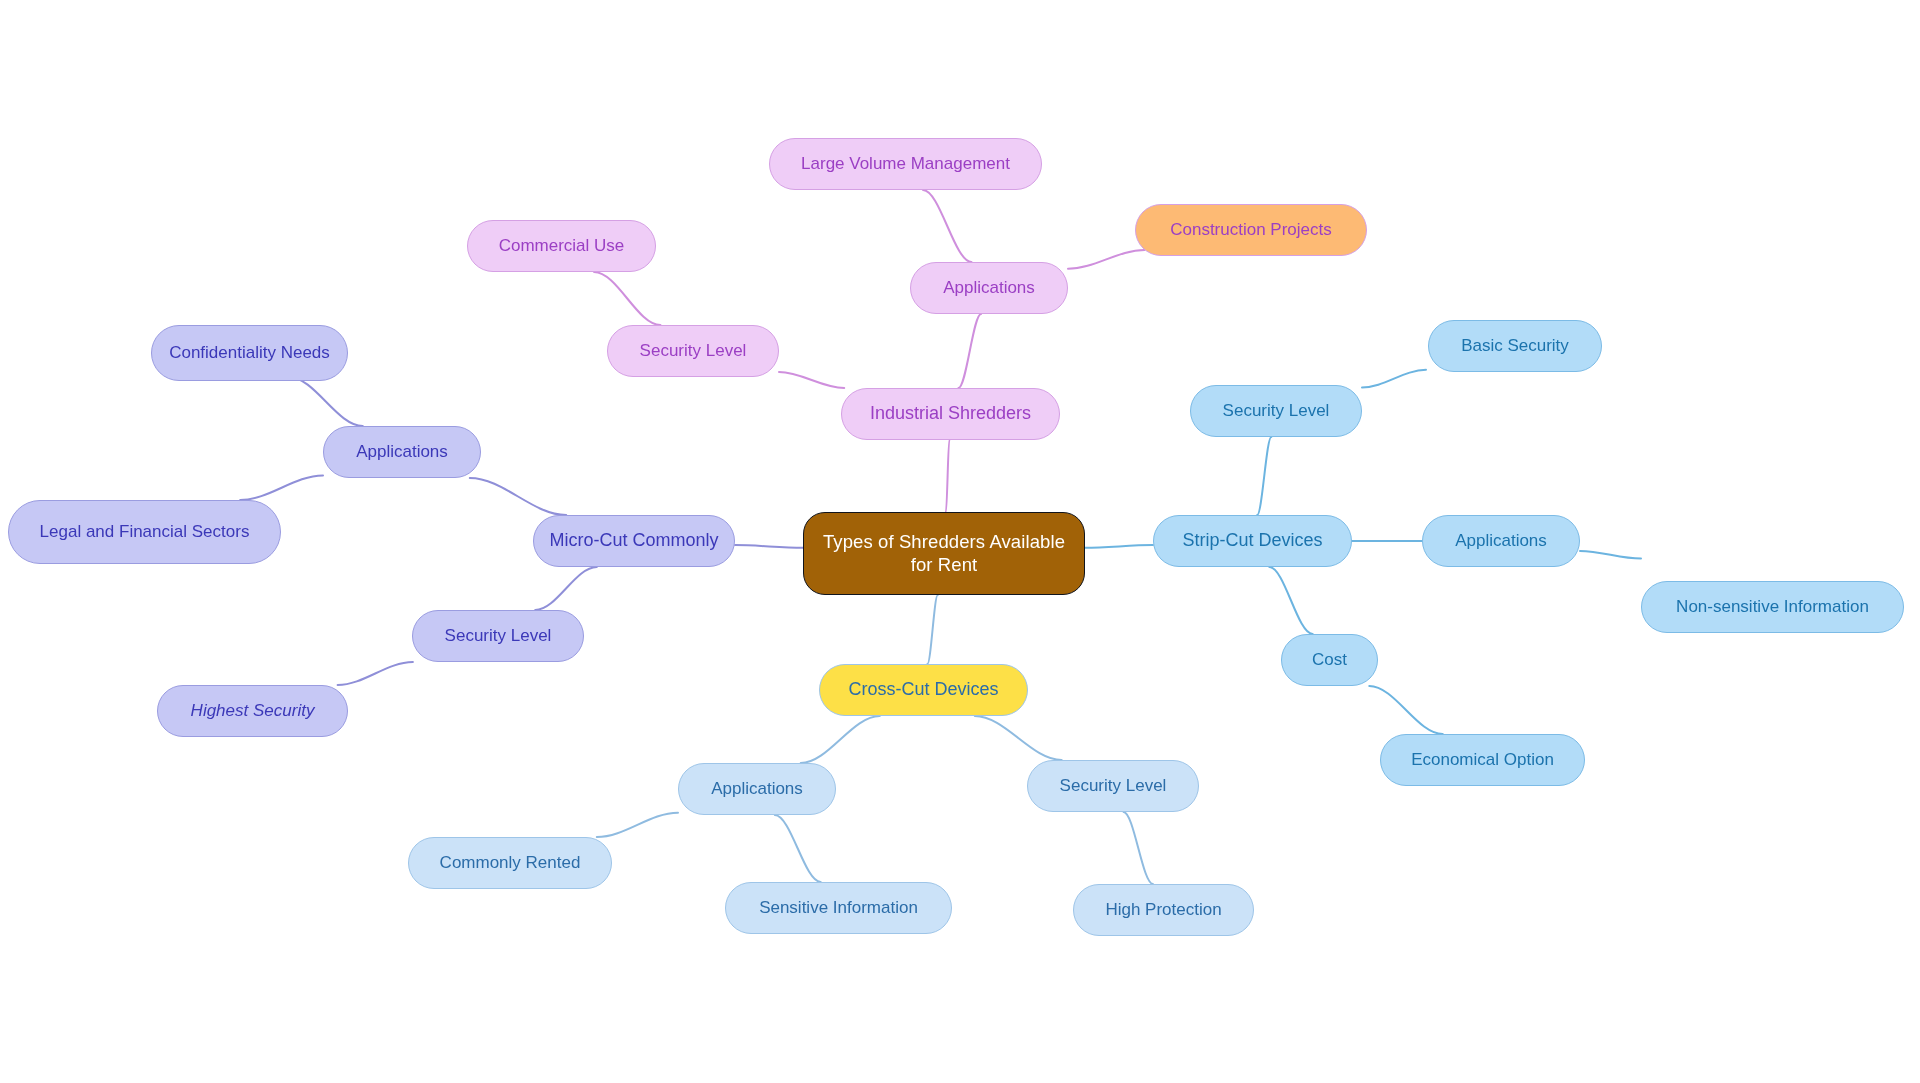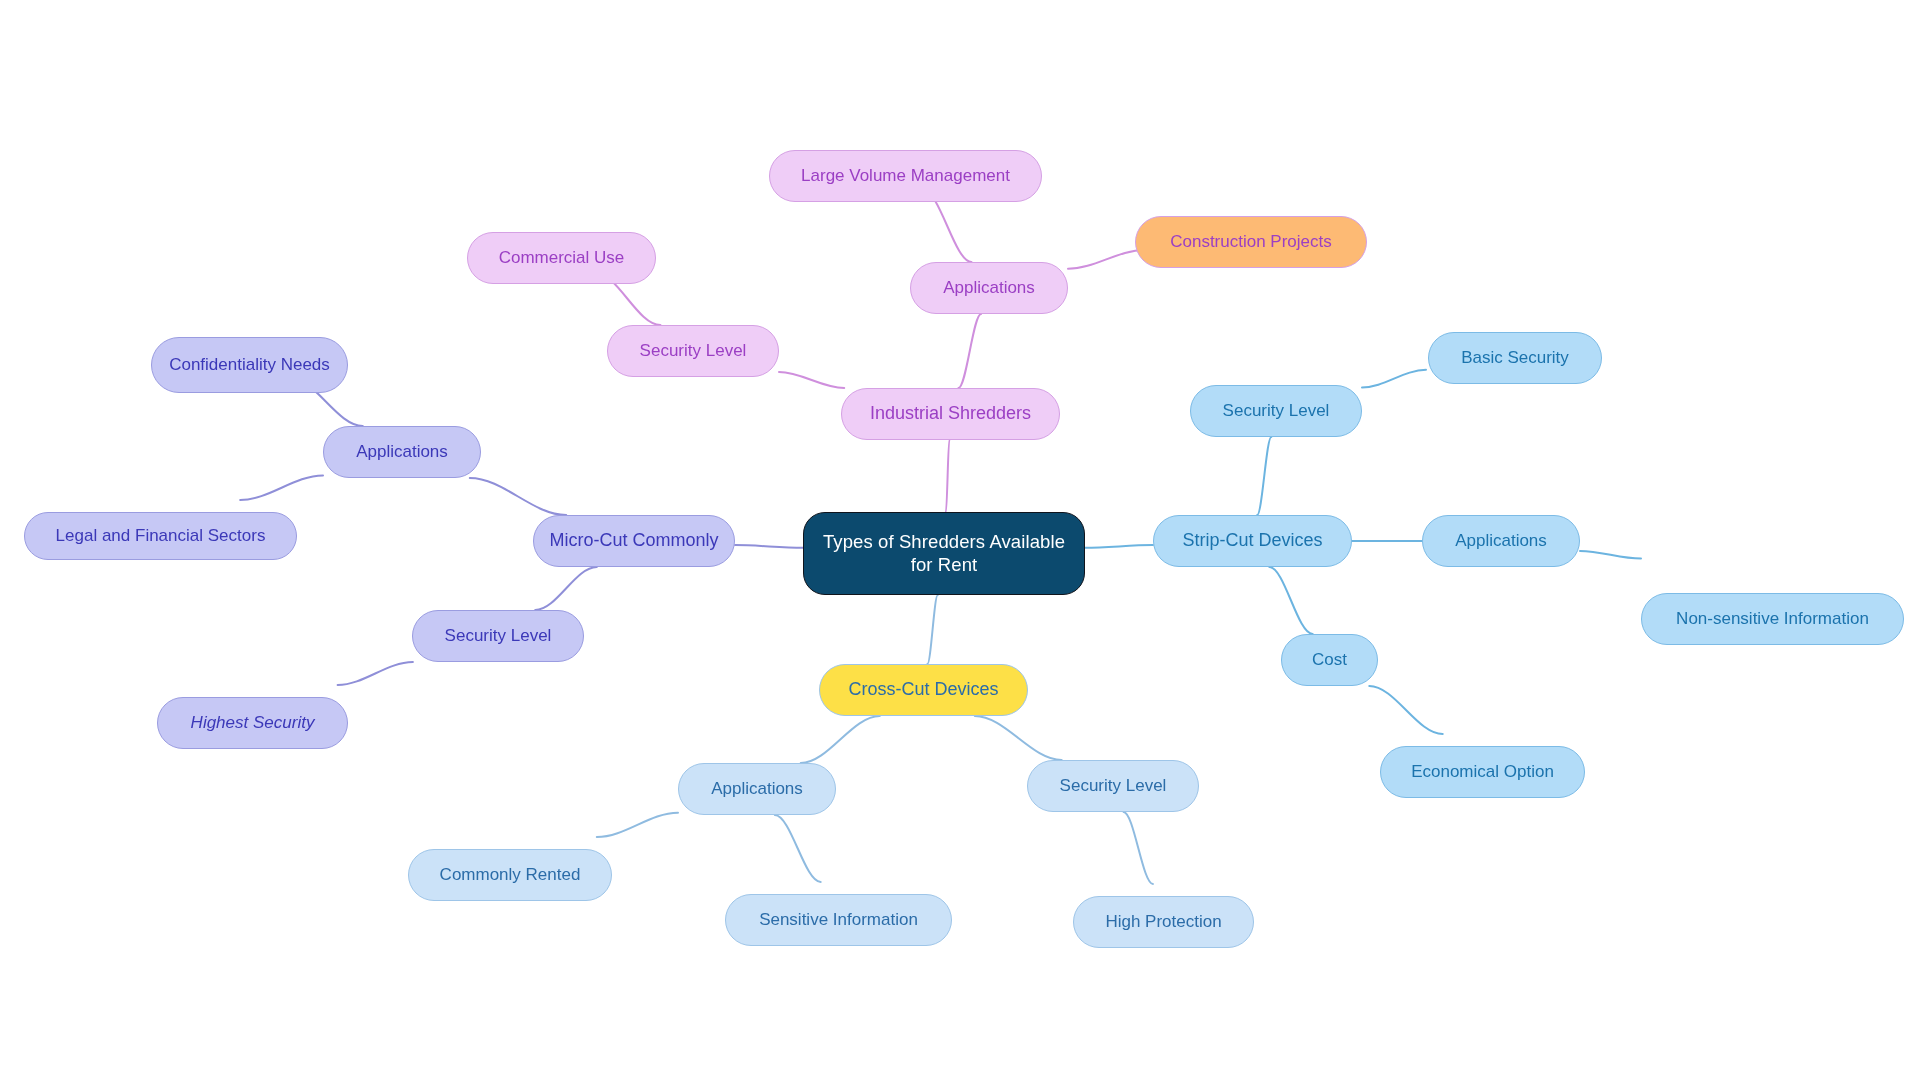--- a/index.html
+++ b/index.html
@@ -32,29 +32,29 @@
     text-align: center;
     border-radius: 999px;
     border-style: solid;
     border-width: 1px;
     line-height: 1.22;
     white-space: pre-line;
     z-index: 2;
   }
   .node.root {
     border-radius: 22px;
-    background: #0c4a6e;
+    background: #a16207;
     border-color: #10141c;
     color: #ffffff;
     font-size: 18.5px;
     letter-spacing: 0.1px;
   }
   .node.lvl1 { font-size: 18px; }
   .node.lvl2 { font-size: 17px; }
-  .node.lvl3 { font-size: 17px; margin-top: 12px; }
+  .node.lvl3 { font-size: 17px; }
 </style>
 </head>
 <body>
 
 <div id="canvas">
   <svg id="edges" viewBox="0 0 1920 1083" preserveAspectRatio="none">
       <path d="M 803 547.8145161290323 C 779.2 547.8145161290323 758.8 545.0725806451613 735 545.0725806451613" fill="none" stroke="#8f8fd8" stroke-width="2" stroke-linecap="round"></path>
       <path d="M 566.2247191011236 515 C 532.467415730337 515 503.53258426966295 478 469.7752808988764 478" fill="none" stroke="#8f8fd8" stroke-width="2" stroke-linecap="round"></path>
       <path d="M 323 475.43086172344687 C 294.0067567567568 475.43086172344687 269.1554054054054 500 240.16216216216216 500" fill="none" stroke="#8f8fd8" stroke-width="2" stroke-linecap="round"></path>
       <path d="M 362.74257425742576 426 C 336.8477722772277 426 314.6522277227723 377 288.75742574257424 377" fill="none" stroke="#8f8fd8" stroke-width="2" stroke-linecap="round"></path>
@@ -78,21 +78,21 @@
       <path d="M 678 812.668016194332 C 649.5743243243243 812.668016194332 625.2094594594595 837 596.7837837837837 837" fill="none" stroke="#8fbbe0" stroke-width="2" stroke-linecap="round"></path>
       <path d="M 774.8067226890756 815 C 790.8670168067226 815 804.6329831932774 882 820.6932773109244 882" fill="none" stroke="#8fbbe0" stroke-width="2" stroke-linecap="round"></path>
       <path d="M 974.8229166666666 716 C 1005.221875 716 1031.278125 760 1061.6770833333333 760" fill="none" stroke="#8fbbe0" stroke-width="2" stroke-linecap="round"></path>
       <path d="M 1123.5887096774193 812 C 1133.8516129032257 812 1142.6483870967743 884 1152.9112903225807 884" fill="none" stroke="#8fbbe0" stroke-width="2" stroke-linecap="round"></path>
     </svg>
   <div id="node-layer">
       <div class="node root" style="left: 803px; top: 512px; width: 282px; height: 83px;"><span>Types of Shredders Available
 for Rent</span></div>
       <div class="node lvl1" style="left: 533px; top: 515px; width: 202px; height: 52px; background: rgb(198, 200, 245); border-color: rgb(154, 156, 224); color: rgb(59, 56, 184);"><span>Micro-Cut Commonly</span></div>
       <div class="node lvl2" style="left: 323px; top: 426px; width: 158px; height: 52px; background: rgb(198, 200, 245); border-color: rgb(154, 156, 224); color: rgb(59, 56, 184);"><span>Applications</span></div>
-      <div class="node lvl3" style="left: 24px; top: 500px; width: 273px; height: 48px; background: rgb(198, 200, 245); border-color: rgb(154, 156, 224); color: rgb(59, 56, 184);"><span>Legal and Financial Sectors</span></div>
+      <div class="node lvl3" style="left: 8px; top: 500px; width: 273px; height: 64px; background: rgb(198, 200, 245); border-color: rgb(154, 156, 224); color: rgb(59, 56, 184);"><span>Legal and Financial Sectors</span></div>
       <div class="node lvl3" style="left: 151px; top: 325px; width: 197px; height: 56px; background: rgb(198, 200, 245); border-color: rgb(154, 156, 224); color: rgb(59, 56, 184);"><span>Confidentiality Needs</span></div>
       <div class="node lvl2" style="left: 412px; top: 610px; width: 172px; height: 52px; background: rgb(198, 200, 245); border-color: rgb(154, 156, 224); color: rgb(59, 56, 184);"><span>Security Level</span></div>
       <div class="node lvl3" style="left: 157px; top: 685px; width: 191px; height: 52px; background: rgb(198, 200, 245); border-color: rgb(154, 156, 224); color: rgb(59, 56, 184); font-style: italic;"><span>Highest Security</span></div>
       <div class="node lvl1" style="left: 841px; top: 388px; width: 219px; height: 52px; background: rgb(239, 205, 247); border-color: rgb(213, 160, 228); color: rgb(155, 63, 196);"><span>Industrial Shredders</span></div>
       <div class="node lvl2" style="left: 910px; top: 262px; width: 158px; height: 52px; background: rgb(239, 205, 247); border-color: rgb(213, 160, 228); color: rgb(155, 63, 196);"><span>Applications</span></div>
       <div class="node lvl3" style="left: 769px; top: 138px; width: 273px; height: 52px; background: rgb(239, 205, 247); border-color: rgb(213, 160, 228); color: rgb(155, 63, 196);"><span>Large Volume Management</span></div>
       <div class="node lvl3" style="left: 1135px; top: 204px; width: 232px; height: 52px; background: #fdba74; border-color: rgb(213, 160, 228); color: rgb(155, 63, 196);"><span>Construction Projects</span></div>
       <div class="node lvl2" style="left: 607px; top: 325px; width: 172px; height: 52px; background: rgb(239, 205, 247); border-color: rgb(213, 160, 228); color: rgb(155, 63, 196);"><span>Security Level</span></div>
       <div class="node lvl3" style="left: 467px; top: 220px; width: 189px; height: 52px; background: rgb(239, 205, 247); border-color: rgb(213, 160, 228); color: rgb(155, 63, 196);"><span>Commercial Use</span></div>
       <div class="node lvl1" style="left: 1153px; top: 515px; width: 199px; height: 52px; background: rgb(178, 220, 248); border-color: rgb(124, 187, 230); color: rgb(27, 115, 173);"><span>Strip-Cut Devices</span></div>

